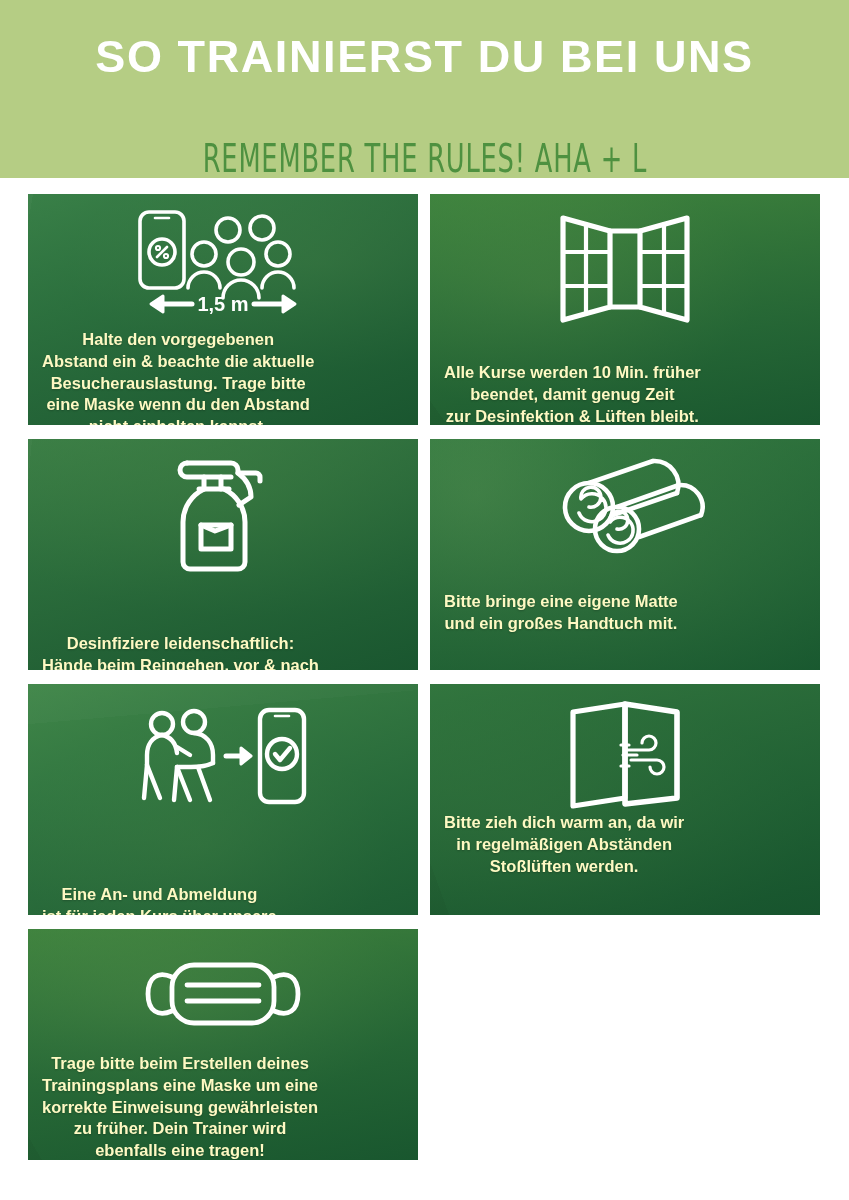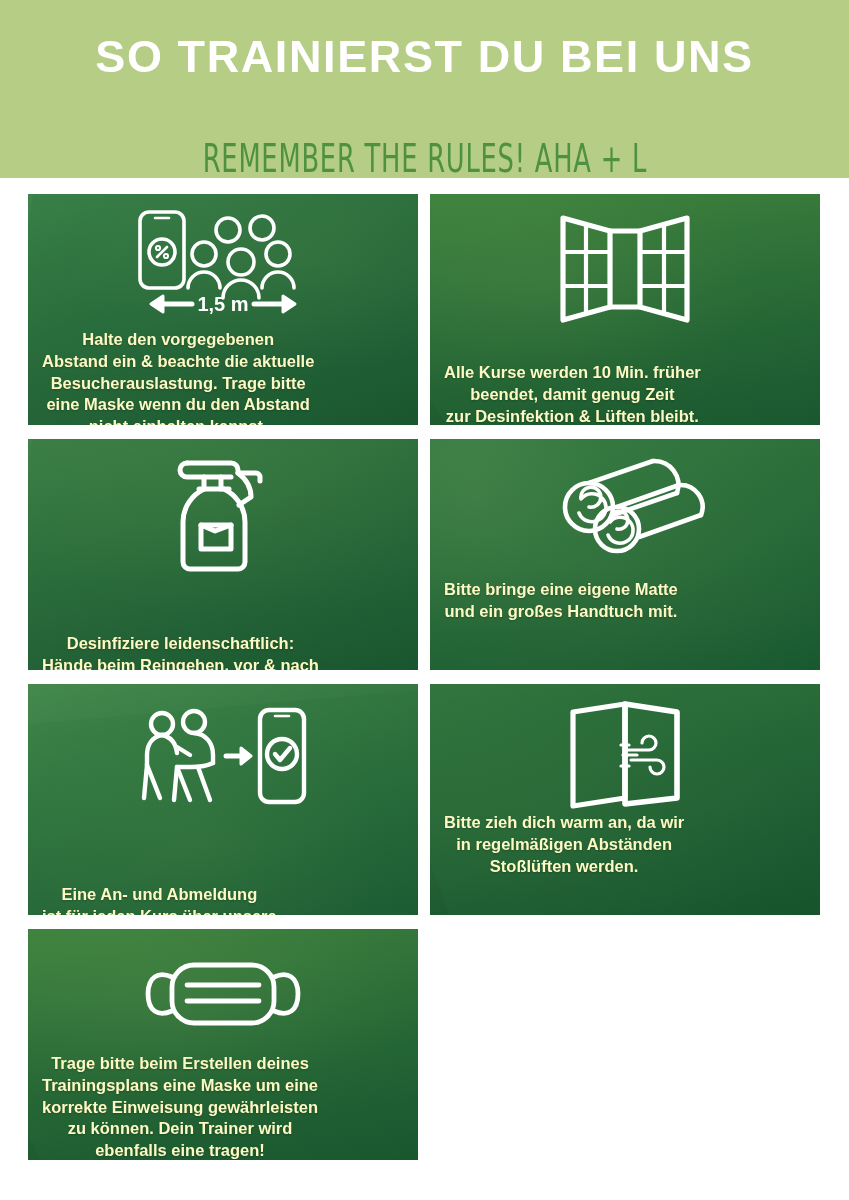--- a/index.html
+++ b/index.html
@@ -130,21 +130,21 @@
   .c2 .card-icon { padding-top: 14px; }
   .c2 .card-text { margin-top: 13px; }
 
   .c3 .card-icon { padding-top: 18px; }
   .c3 .card-text { margin-top: 36px; }
 
   .c4 .card-icon { padding-top: 14px; }
   .c4 .card-text { margin-top: 60px; }
 
   .c5 .card-icon { padding-top: 16px; }
-  .c5 .card-text { margin-top: 24px; }
+  .c5 .card-text { margin-top: 36px; }
 
   .c6 .card-icon { padding-top: 18px; }
   .c6 .card-text { margin-top: 74px; }
 
   .c7 .card-icon { padding-top: 14px; }
   .c7 .card-text { }
 
   .c8 .card-icon { padding-top: 28px; }
   .c8 .card-text { margin-top: 22px; }
 
@@ -363,19 +363,19 @@
             <rect x="29" y="8" width="102" height="58" rx="22"></rect>
             <path d="M29 20 c-14 -6 -24 0 -24 17 c0 17 10 23 24 17"></path>
             <path d="M131 20 c14 -6 24 0 24 17 c0 17 -10 23 -24 17"></path>
             <path d="M44 28 h72"></path>
             <path d="M44 44 h72"></path>
           </svg>
         </div>
         <div class="card-text">Trage bitte beim Erstellen deines
 Trainingsplans eine Maske um eine
 korrekte Einweisung gewährleisten
-zu können. Dein Trainer wird
+zu früher. Dein Trainer wird
 ebenfalls eine tragen!</div>
       </div>
     </div>
 
   </div>
 </div>
 
 </body></html>

